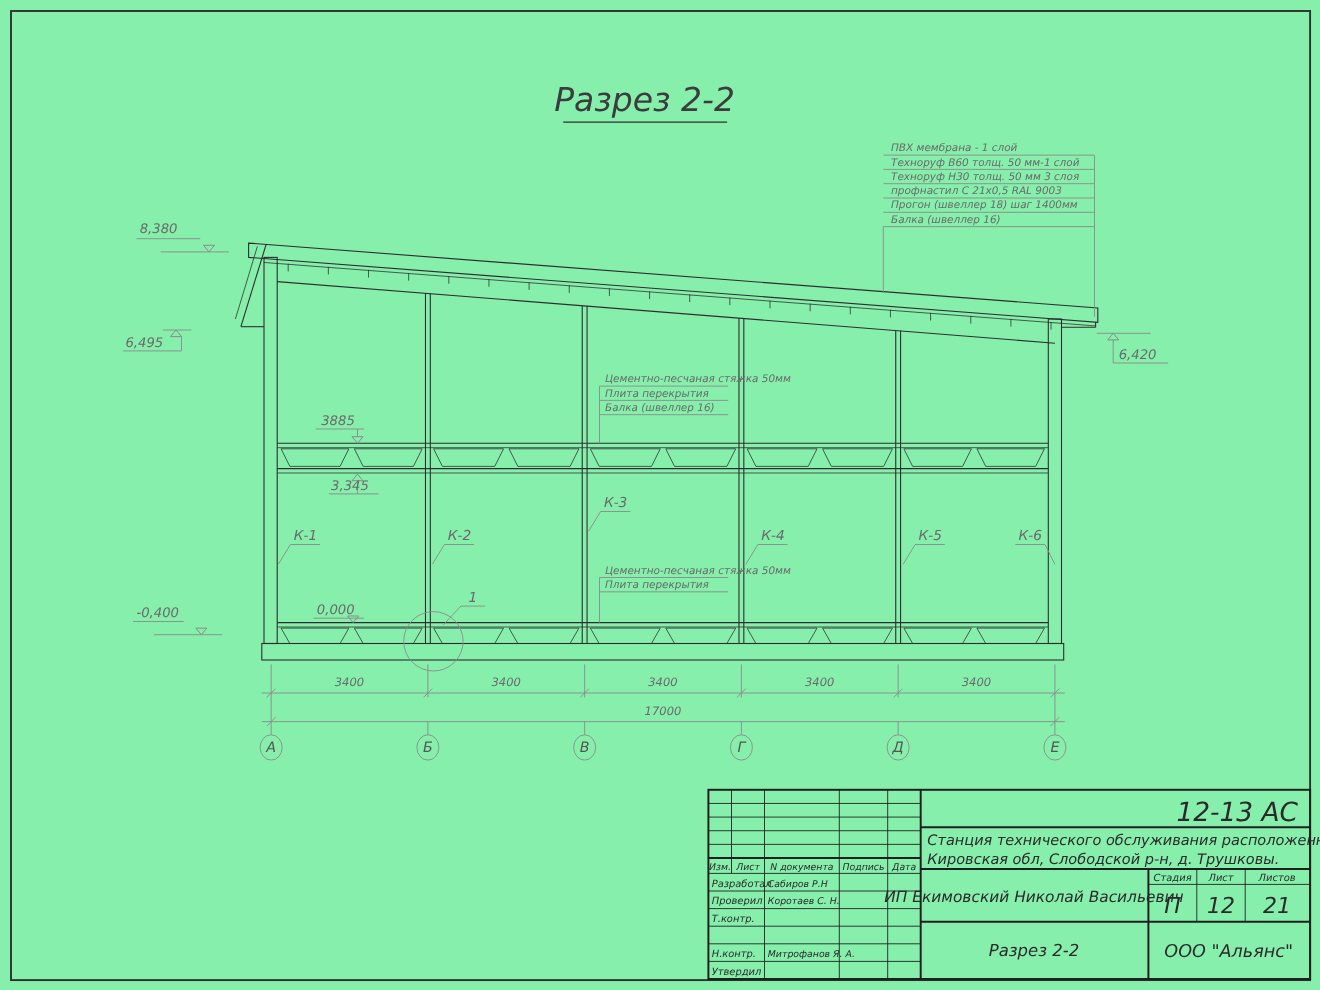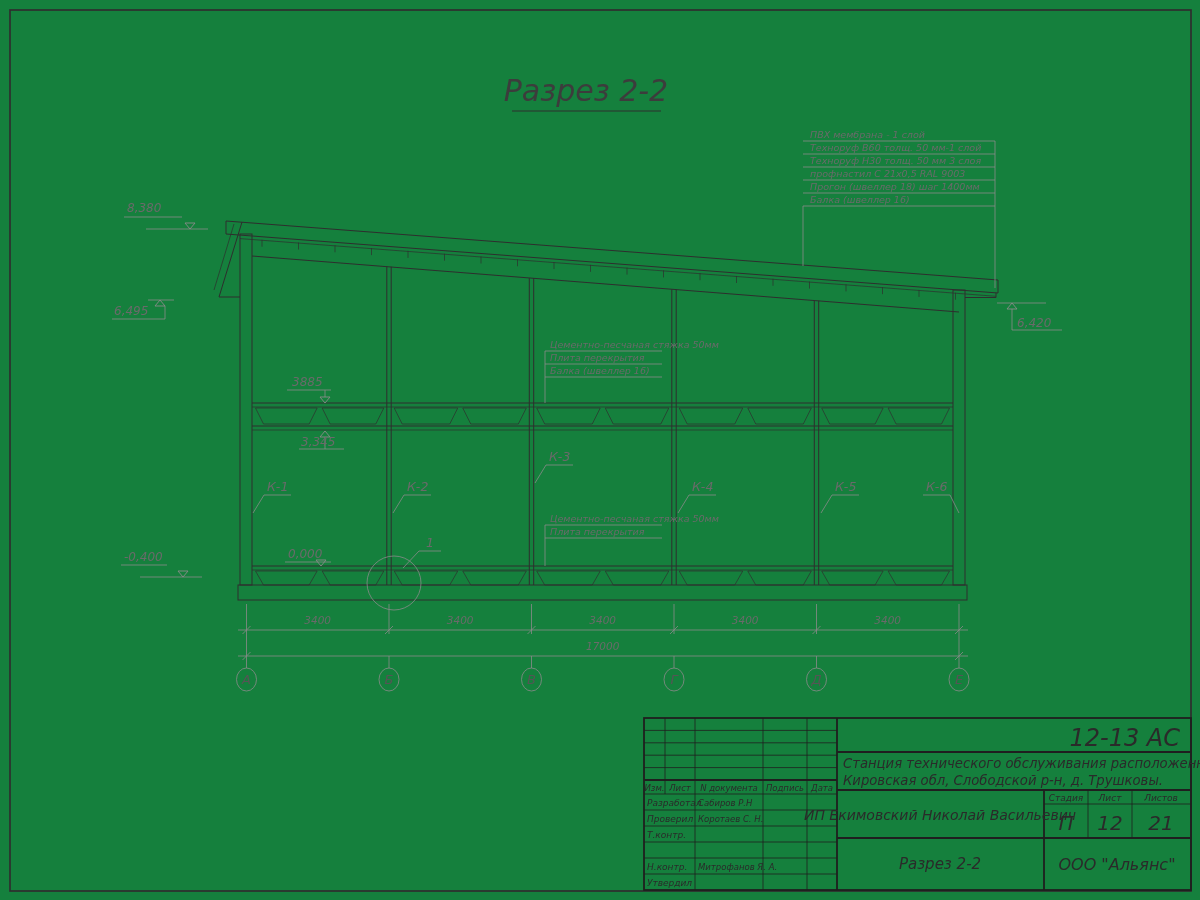--- a/index.html
+++ b/index.html
@@ -1,16 +1,16 @@
 <!DOCTYPE html>
 <html><head>
 <meta charset="utf-8">
 <style>
   html,body{margin:0;padding:0;background:#e8e8e8;}
-  #sheet{width:1200px;height:900px;background:#15803d;position:relative;margin:0 auto;
+  #sheet{width:1200px;height:900px;background:#86efac;position:relative;margin:0 auto;
          font-family:"DejaVu Sans", sans-serif;}
   svg text{font-family:"DejaVu Sans", sans-serif;font-style:italic;}
   .ln{stroke:#2e2e2e;stroke-width:1;fill:none;}
   .thick{stroke-width:1.7;}
   .thin{stroke-width:.7;}
   .al{stroke:#8a8a8a;stroke-width:.8;fill:none;}
   .tb{stroke:#1f1f1f;stroke-width:.8;fill:none;}
   .tbT{stroke:#1f1f1f;stroke-width:1.8;fill:none;}
   .ann{fill:#6a6a6a;font-size:9.5px;}
   .elev{fill:#6a6a6a;font-size:12px;}

